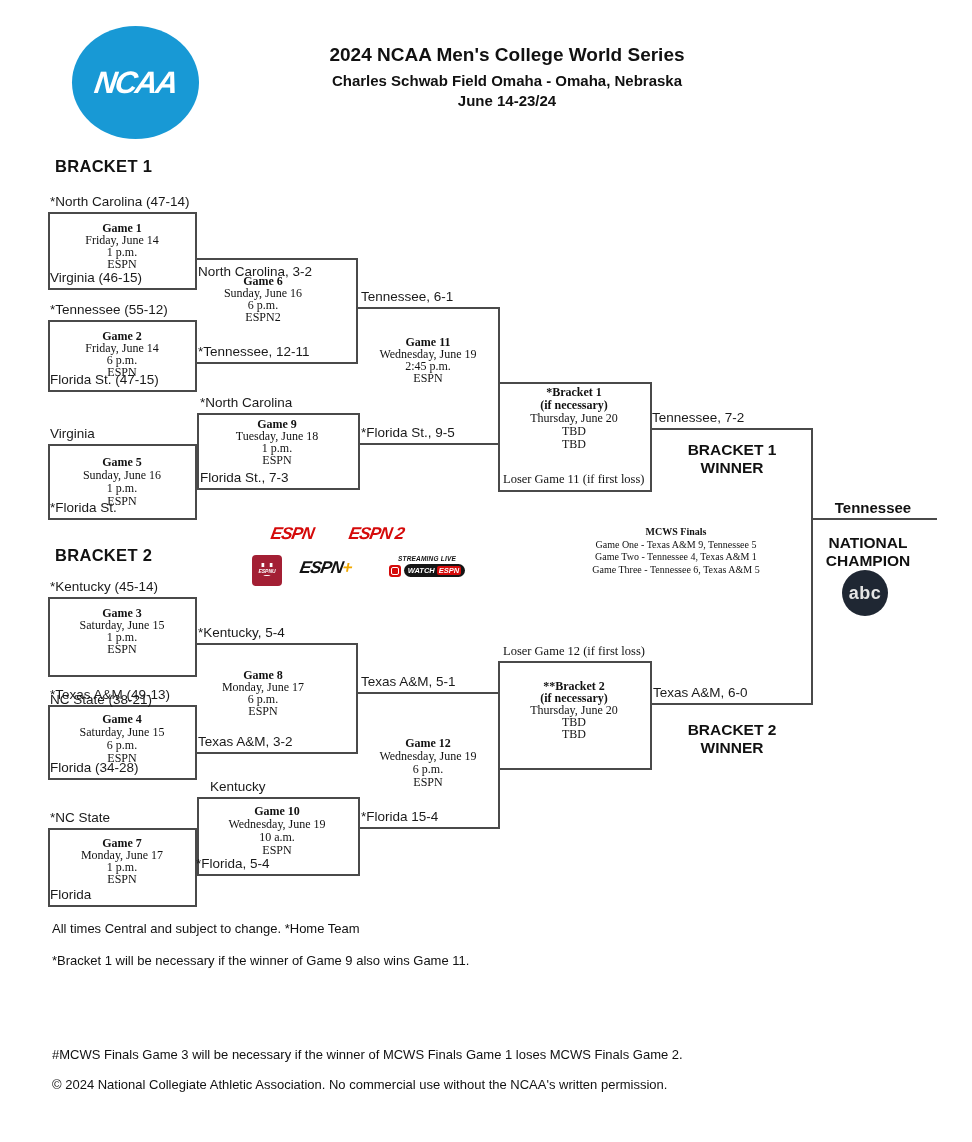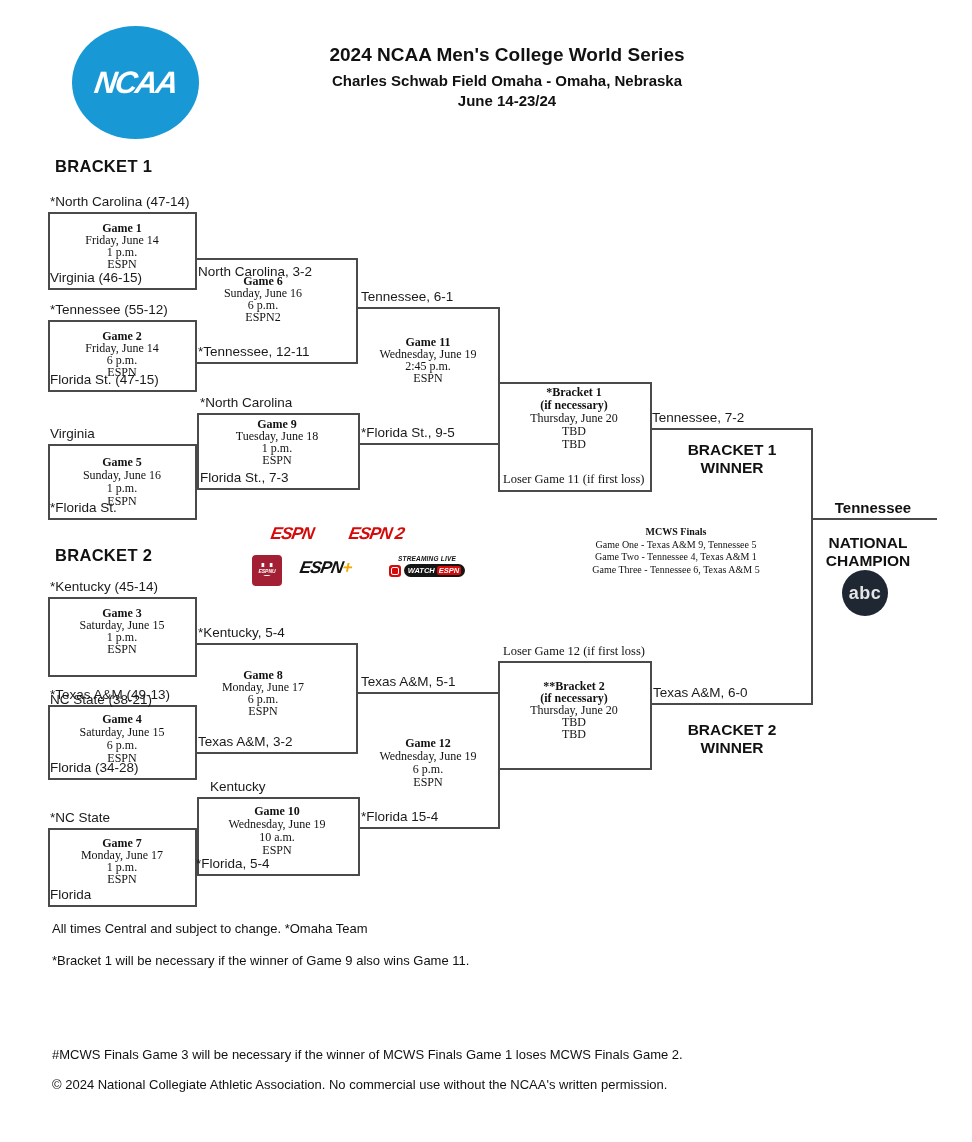--- a/index.html
+++ b/index.html
@@ -248,18 +248,18 @@
       <span class="wicon" style="background:#d50a0a;">
           <i></i>
         </span>
       <span class="wpill">
         <span>WATCH</span>
         <span class="we" style="background:#d50a0a;">ESPN</span>
       </span>
     </div>
   </div>
 
-  <div class="fnote" style="top:921px;">All times Central and subject to change. *Omaha Team</div>
+  <div class="fnote" style="top:921px;">All times Central and subject to change. *Home Team</div>
   <div class="fnote" style="top:953px;">*Bracket 1 will be necessary if the winner of Game 9 also wins Game 11.</div>
   <div class="fnote" style="top:1047px;">#MCWS Finals Game 3 will be necessary if the winner of MCWS Finals Game 1 loses MCWS Finals Game 2.</div>
   <div class="fnote" style="top:1077px;">© 2024 National Collegiate Athletic Association. No commercial use without the NCAA's written permission.</div>
 
 </div>
 
 </body></html>

